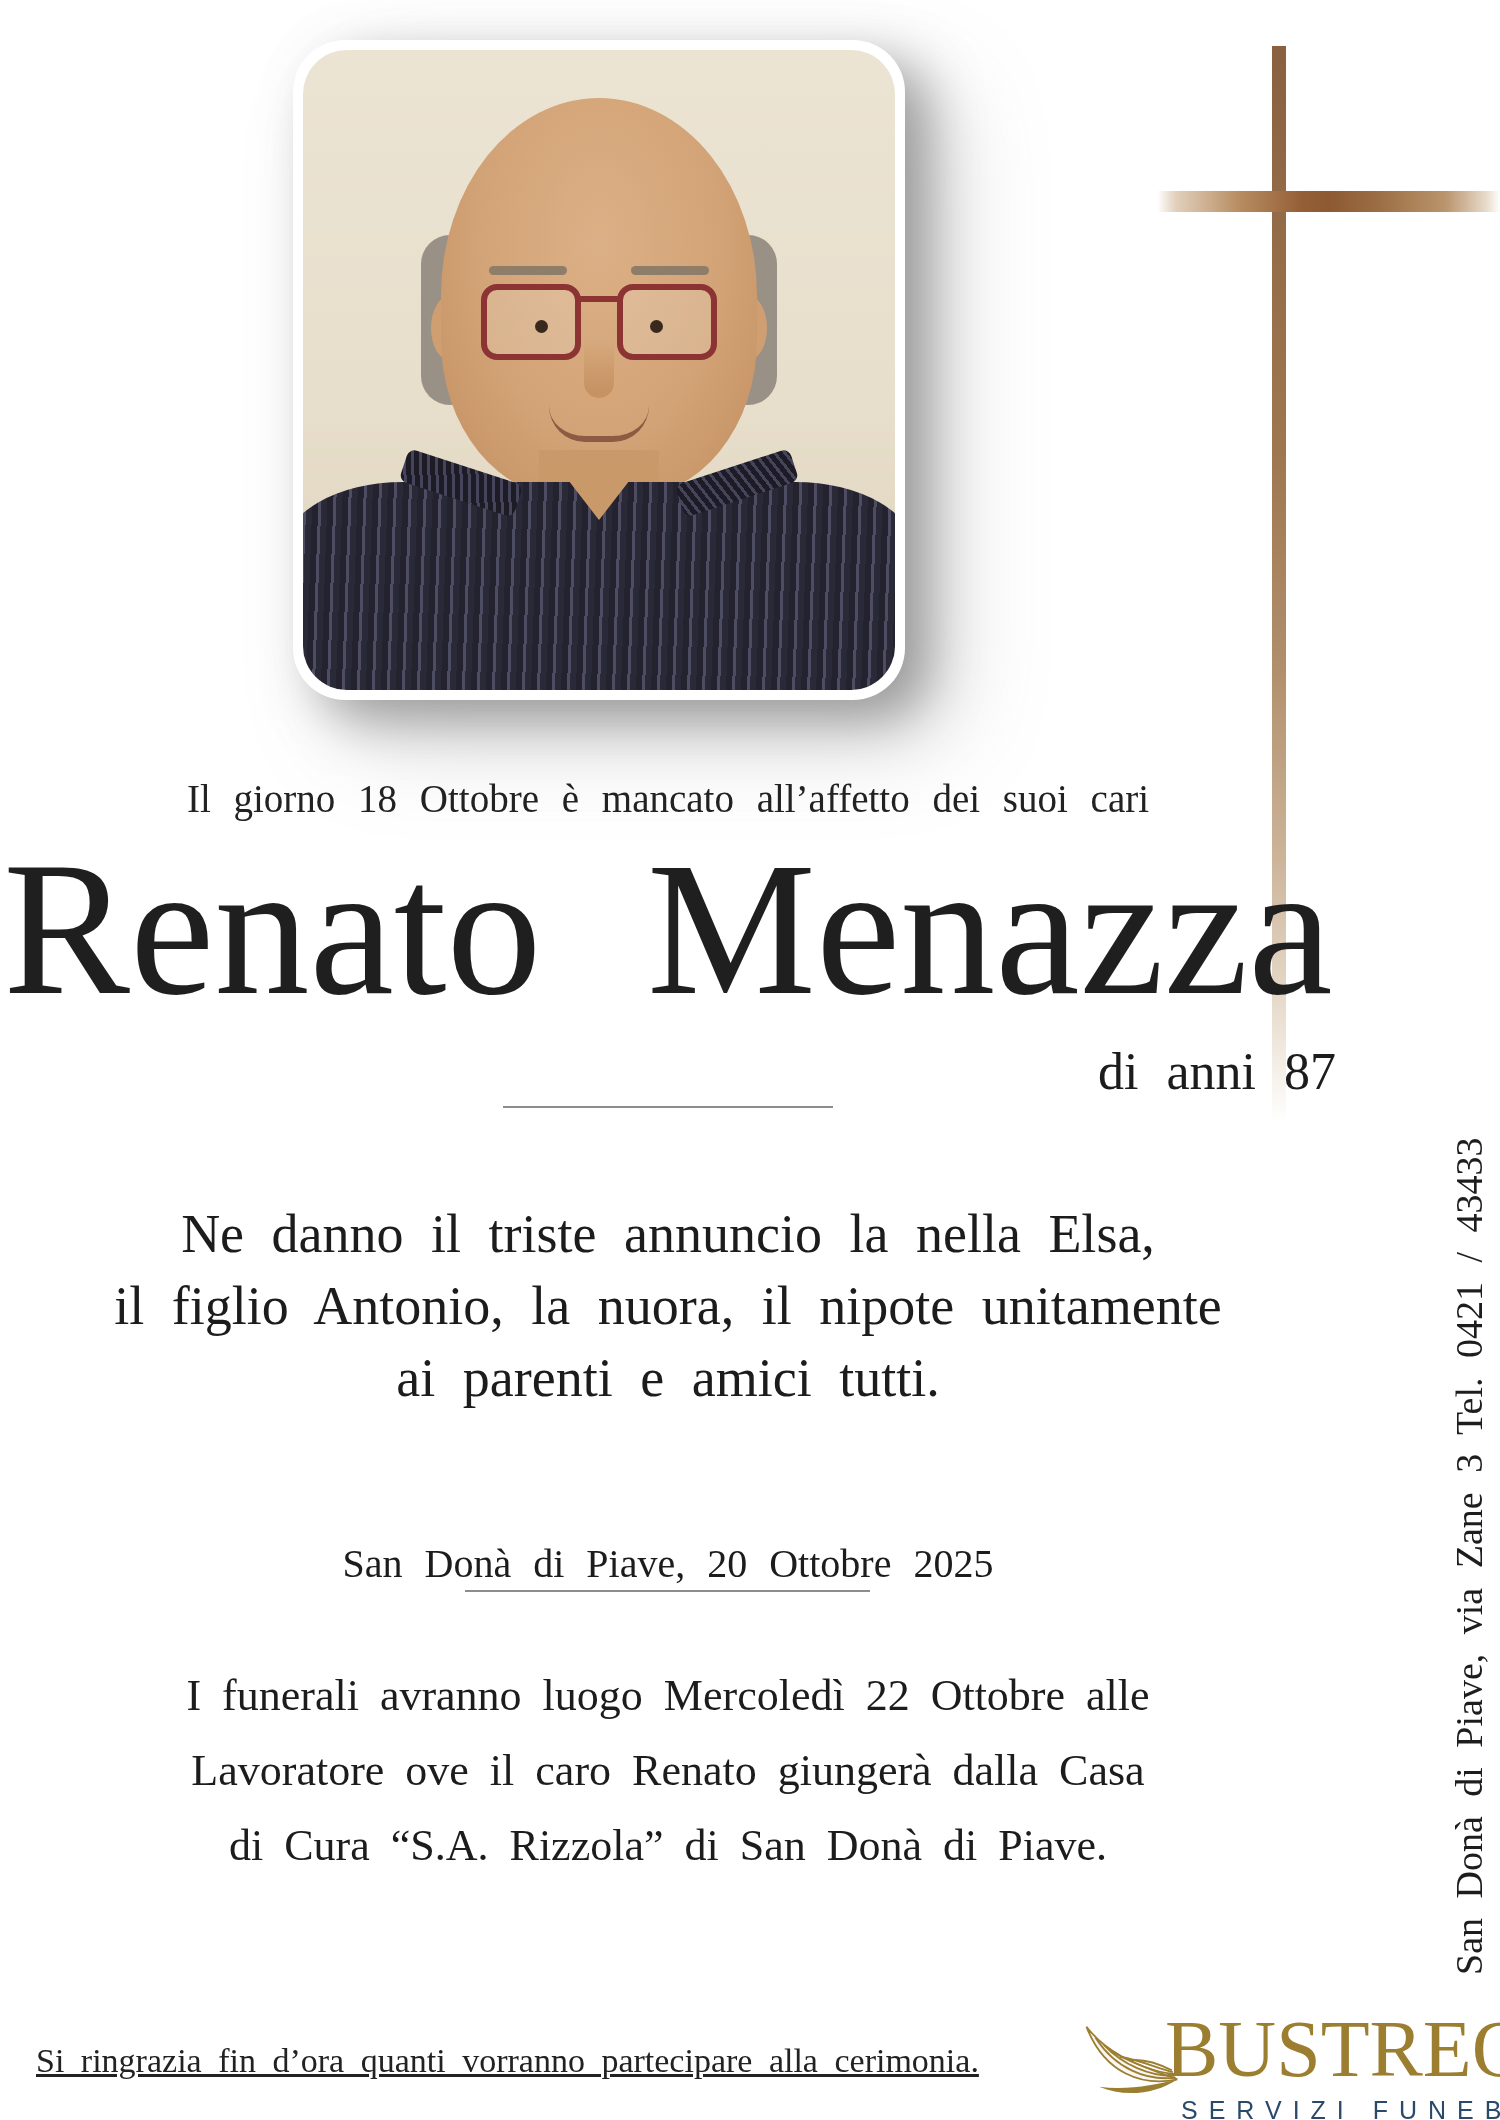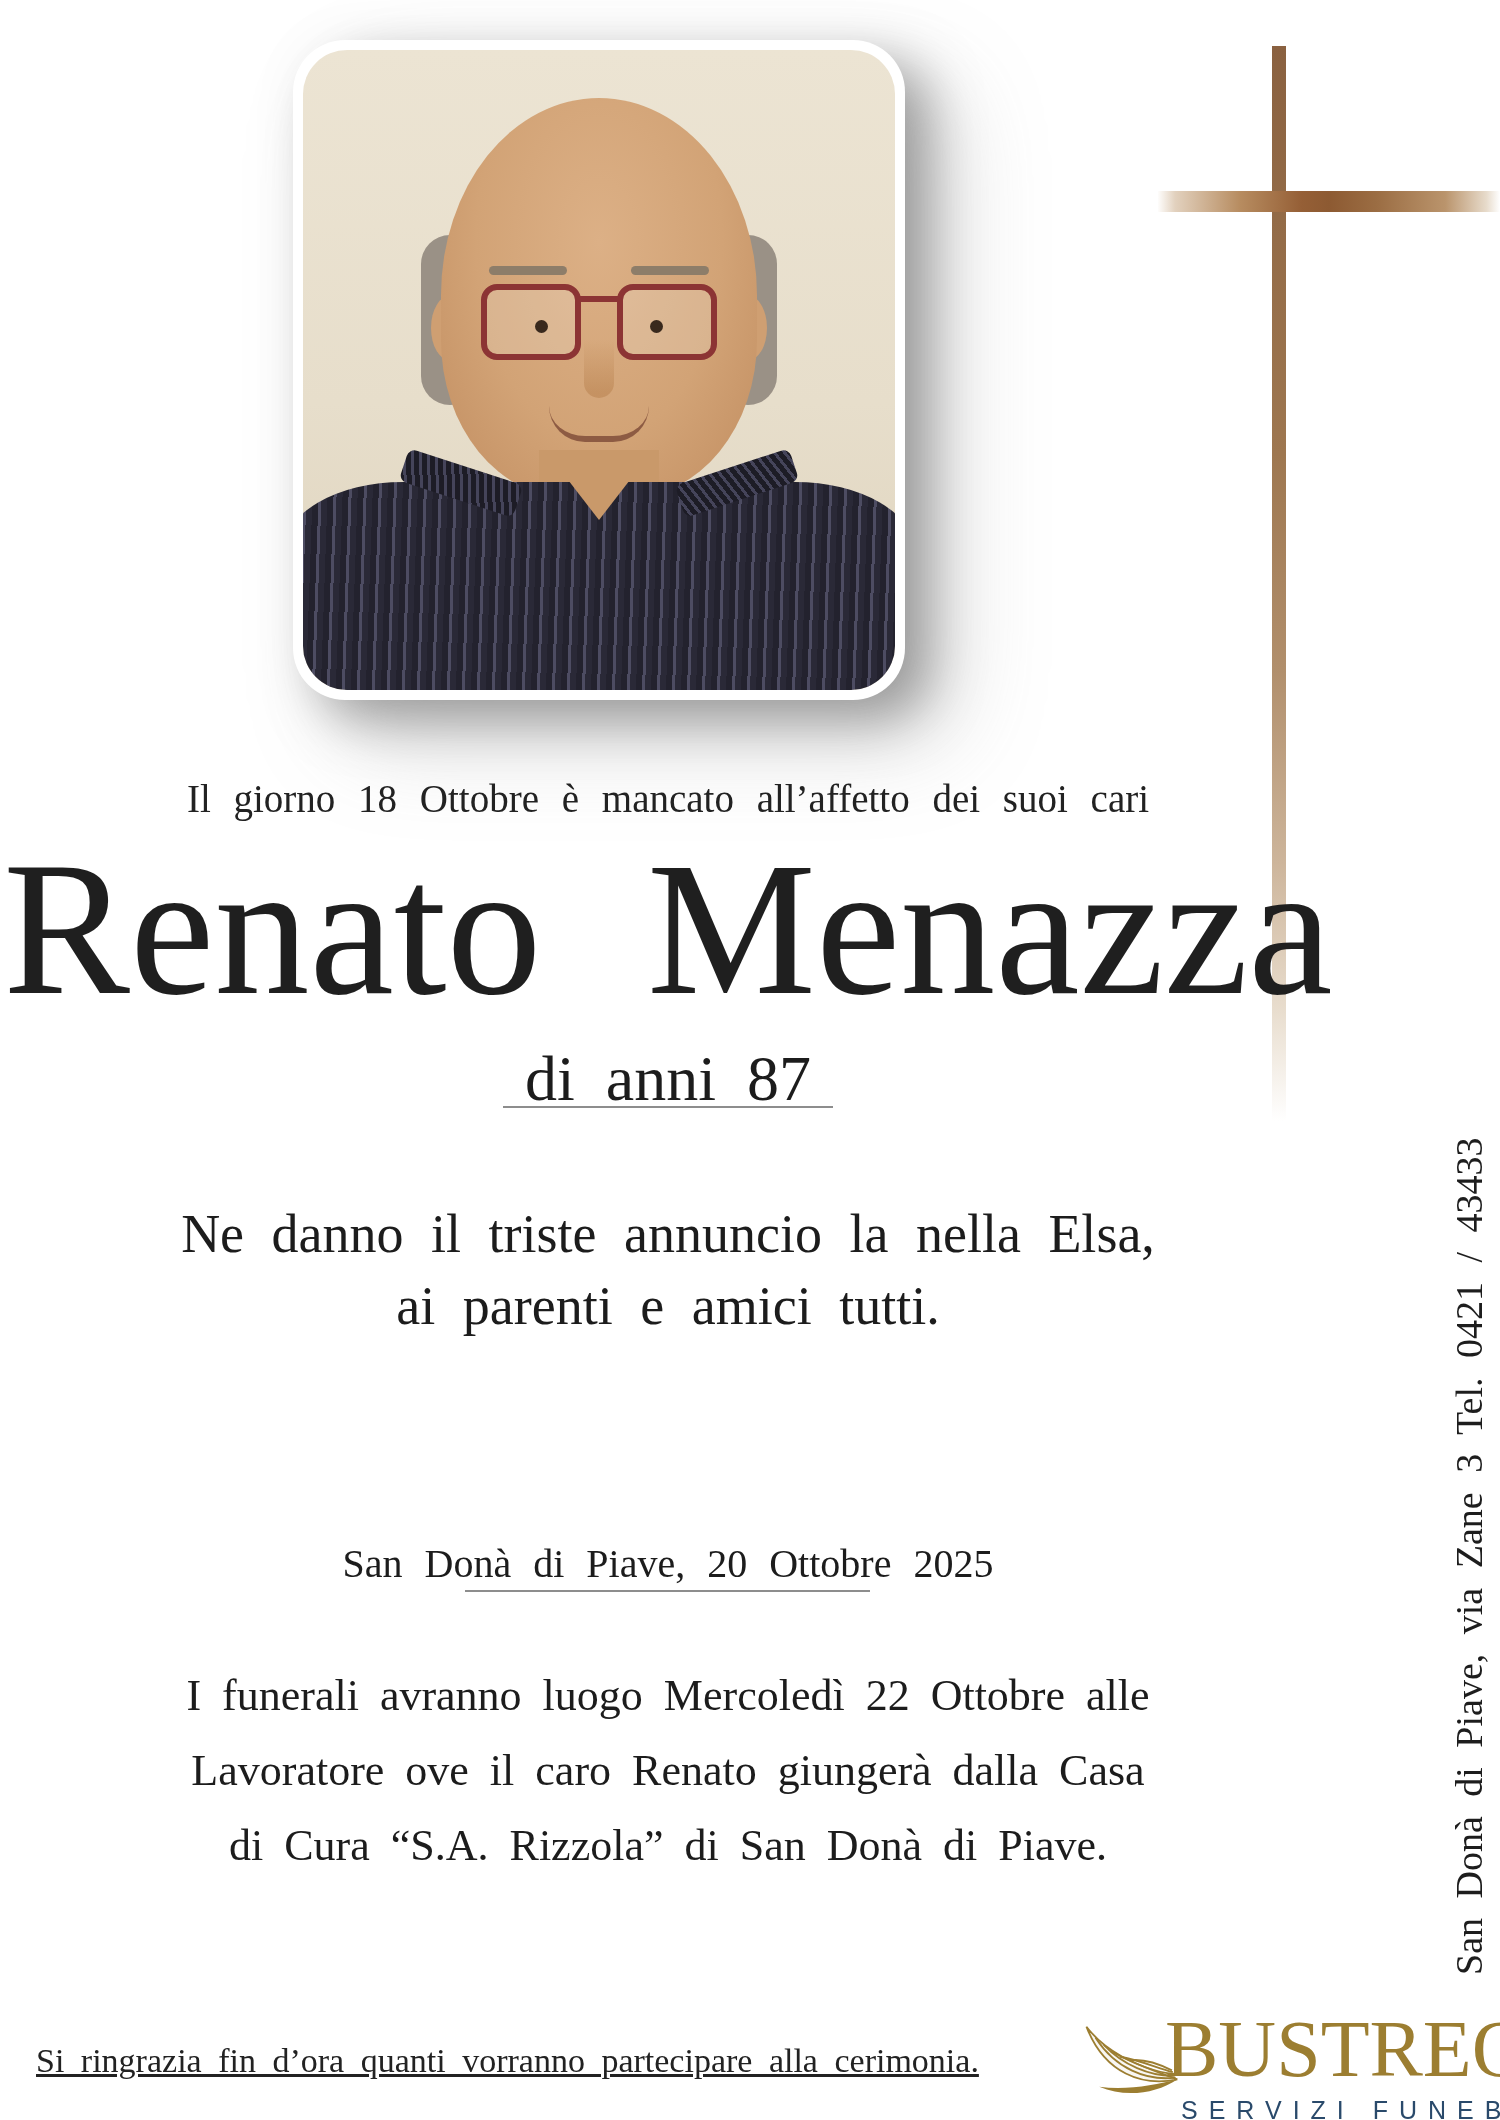--- a/index.html
+++ b/index.html
@@ -60,21 +60,21 @@
     border-radius:120px 120px 0 0 / 70px 70px 0 0;
   }
   .collar{position:absolute;width:120px;height:34px;background:repeating-linear-gradient(70deg,#1d1c26 0px,#1d1c26 5px,#45445a 5px,#45445a 8px);top:-16px;}
   .collar-left{left:118px;transform:rotate(18deg);border-radius:8px;}
   .collar-right{right:118px;transform:rotate(-18deg);border-radius:8px;}
   .vneck{position:absolute;left:50%;top:-6px;transform:translateX(-50%);width:0;height:0;border-left:34px solid transparent;border-right:34px solid transparent;border-top:44px solid #c9996a;}
   
   .tline{position:absolute;left:0;width:1336px;text-align:center;white-space:nowrap;}
   .intro{top:776px;font-size:39px;word-spacing:13px;color:#222;}
   .deceased-name{top:834px;font-size:190px;line-height:190px;word-spacing:58px;color:#1f1f1f;}
-  .age{top:1042px;font-size:64px;word-spacing:15px;}
+  .age{top:1042px;font-size:52px;word-spacing:15px;text-align:right;}
   .rule{position:absolute;height:2px;background:#8d8d8d;}
   .rule-age{top:1106px;left:503px;width:330px;}
   .family{position:absolute;left:0;top:1198px;width:1336px;}
   .family div{text-align:center;white-space:nowrap;font-size:54px;line-height:72px;word-spacing:14px;}
   .place-date{top:1540px;font-size:40px;word-spacing:12px;}
   .rule-date{top:1590px;left:465px;width:405px;}
   .funeral{position:absolute;left:0;top:1658px;width:1336px;}
   .funeral div{text-align:center;white-space:nowrap;font-size:44px;line-height:75px;word-spacing:10px;}
   .thanks{position:absolute;left:36px;top:2042px;font-size:34px;word-spacing:8px;white-space:nowrap;color:#222;text-decoration:underline;}
   
@@ -127,20 +127,21 @@
   </div>
 </div>
 
 <div class="tline intro">Il giorno 18 Ottobre è mancato all’affetto dei suoi cari</div>
 <div class="tline deceased-name">Renato Menazza</div>
 <div class="tline age">di anni 87</div>
 <div class="rule rule-age"></div>
 
 <div class="family">
   <div>Ne danno il triste annuncio la nella Elsa,</div>
+  <div>il figlio Antonio, la nuora, il nipote unitamente</div>
   <div>ai parenti e amici tutti.</div>
 </div>
 
 <div class="tline place-date">San Donà di Piave, 20 Ottobre 2025</div>
 <div class="rule rule-date"></div>
 
 <div class="funeral">
   <div>I funerali avranno luogo Mercoledì 22 Ottobre alle</div>
   <div>Lavoratore ove il caro Renato giungerà dalla Casa</div>
   <div>di Cura “S.A. Rizzola” di San Donà di Piave.</div>

